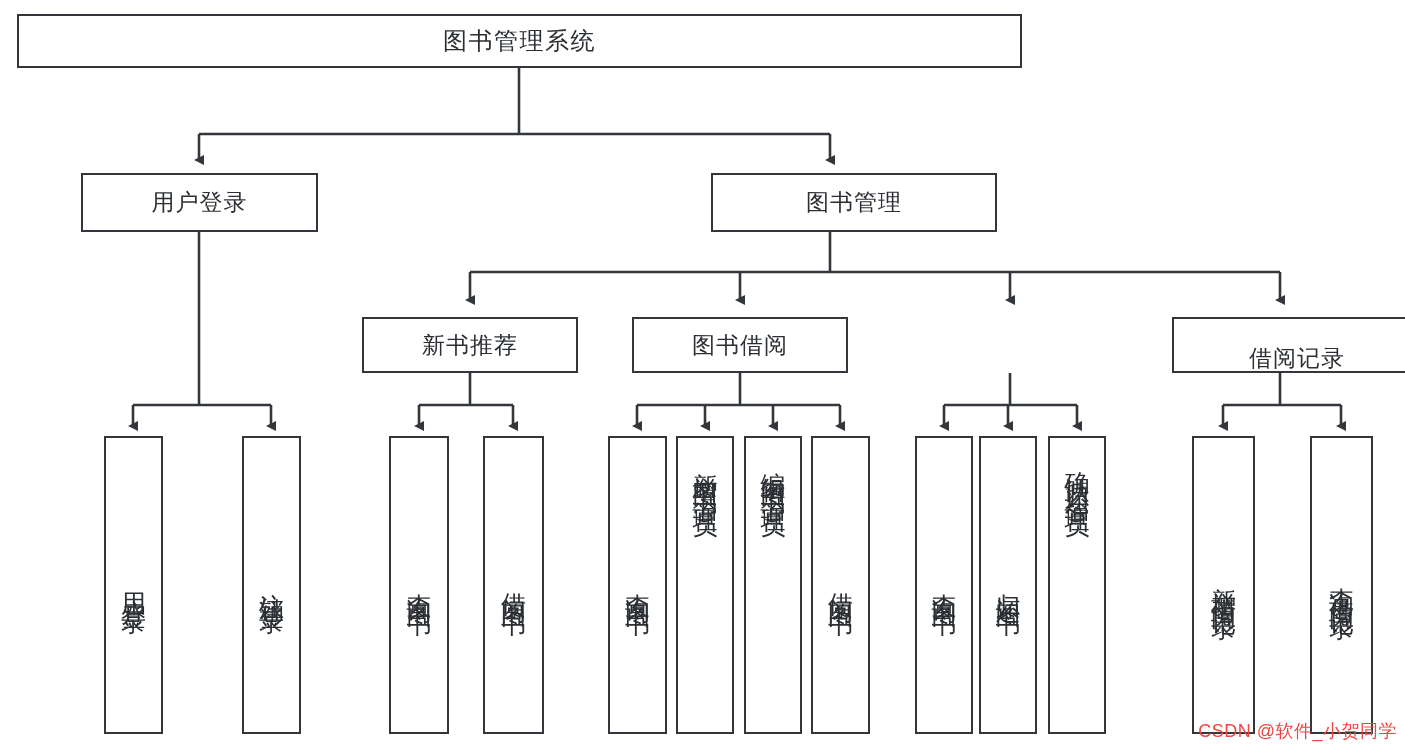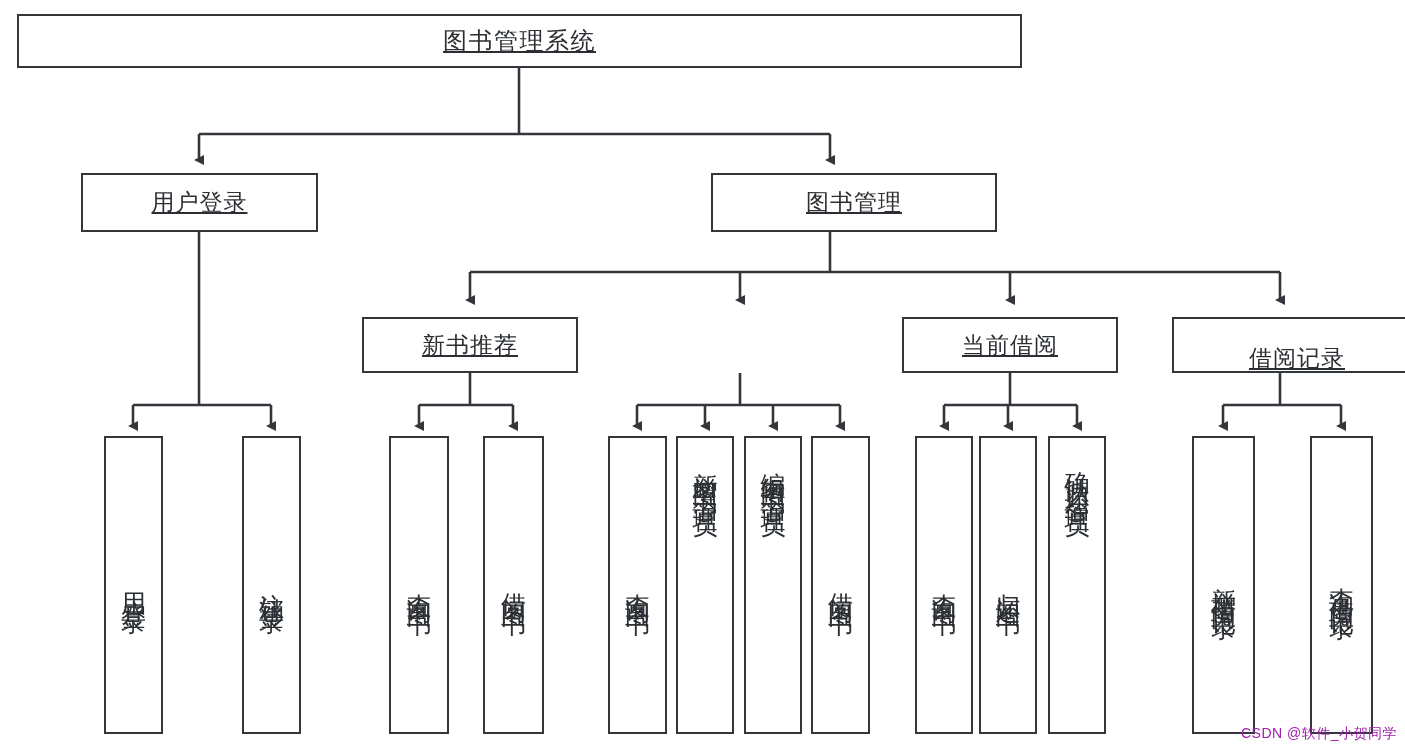--- a/index.html
+++ b/index.html
@@ -34,21 +34,20 @@
     align-items: center;
     justify-content: center;
     color: #2b2f33;
     z-index: 2;
   }
   .node.h .label {
     font-size: 23px;
     line-height: 1.15;
     letter-spacing: 1px;
     white-space: nowrap;
-    text-decoration: underline;
   }
   .node.v {
     align-items: flex-start;
     justify-content: center;
     padding-top: 14px;
   }
   .node.v .label {
     writing-mode: vertical-rl;
     text-orientation: upright;
     font-size: 25px;
@@ -62,22 +61,22 @@
     padding-top: 0;
   }
   .node.title .label {
     font-size: 24px;
     letter-spacing: 1.5px;
   }
   .watermark {
     position: absolute;
     right: 8px;
     bottom: 4px;
-    font-size: 14px;
-    color: #a21caf;
+    font-size: 18px;
+    color: #ef4444;
     letter-spacing: 0.5px;
     white-space: nowrap;
     z-index: 5;
   }
 </style>
 </head>
 <body>
 
 <div id="stage">
 
@@ -140,24 +139,24 @@
   </div>
 
   <div class="node h" style="left:711px; top:173px; width:286px; height:59px;">
     <span class="label">图书管理</span>
   </div>
 
   <div class="node h" style="left:362px; top:317px; width:216px; height:56px;align-items:center;">
     <span class="label">新书推荐</span>
   </div>
 
-
-  <div class="node h" style="left:902px; top:317px; width:216px; height:56px;">
-    <span class="label">当前借阅</span>
-  </div>
+  <div class="node h" style="left:632px; top:317px; width:216px; height:56px;">
+    <span class="label">图书借阅</span>
+  </div>
+
 
   <div class="node h" style="left:1172px; top:317px; width:250px; height:56px;align-items:flex-end;">
     <span class="label">借阅记录</span>
   </div>
 
   <div class="node v mid" style="left:104px; top:436px; width:59px; height:298px;">
     <span class="label">用户登录</span>
   </div>
 
   <div class="node v mid" style="left:242px; top:436px; width:59px; height:298px;">

